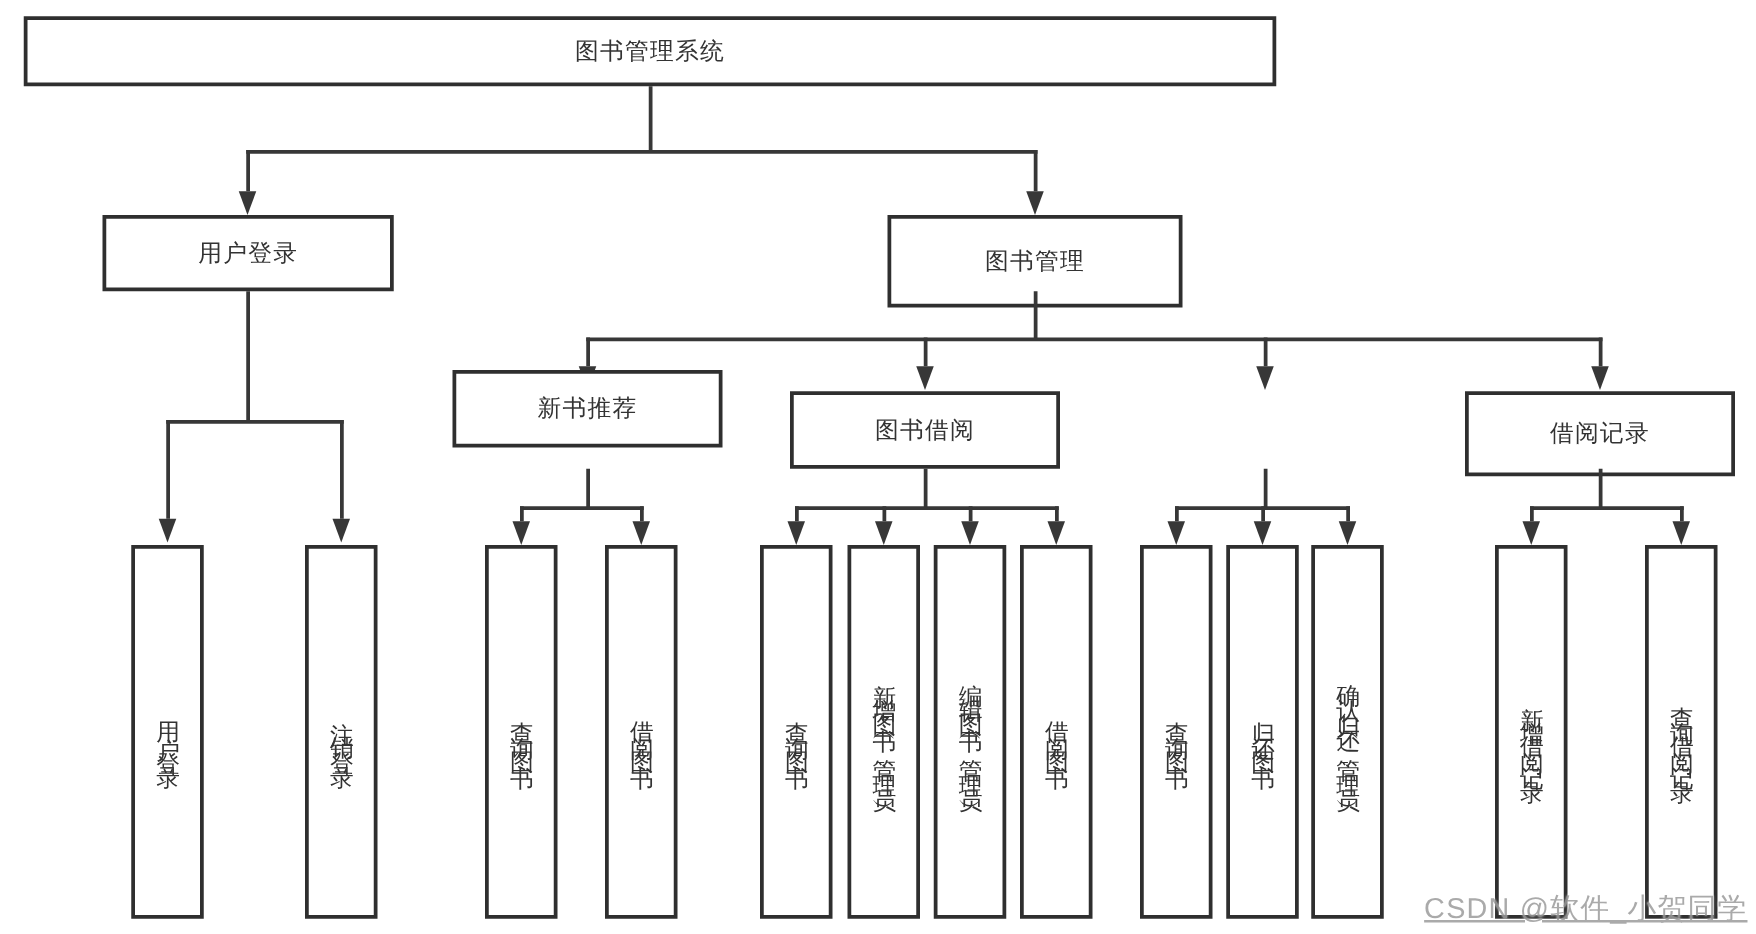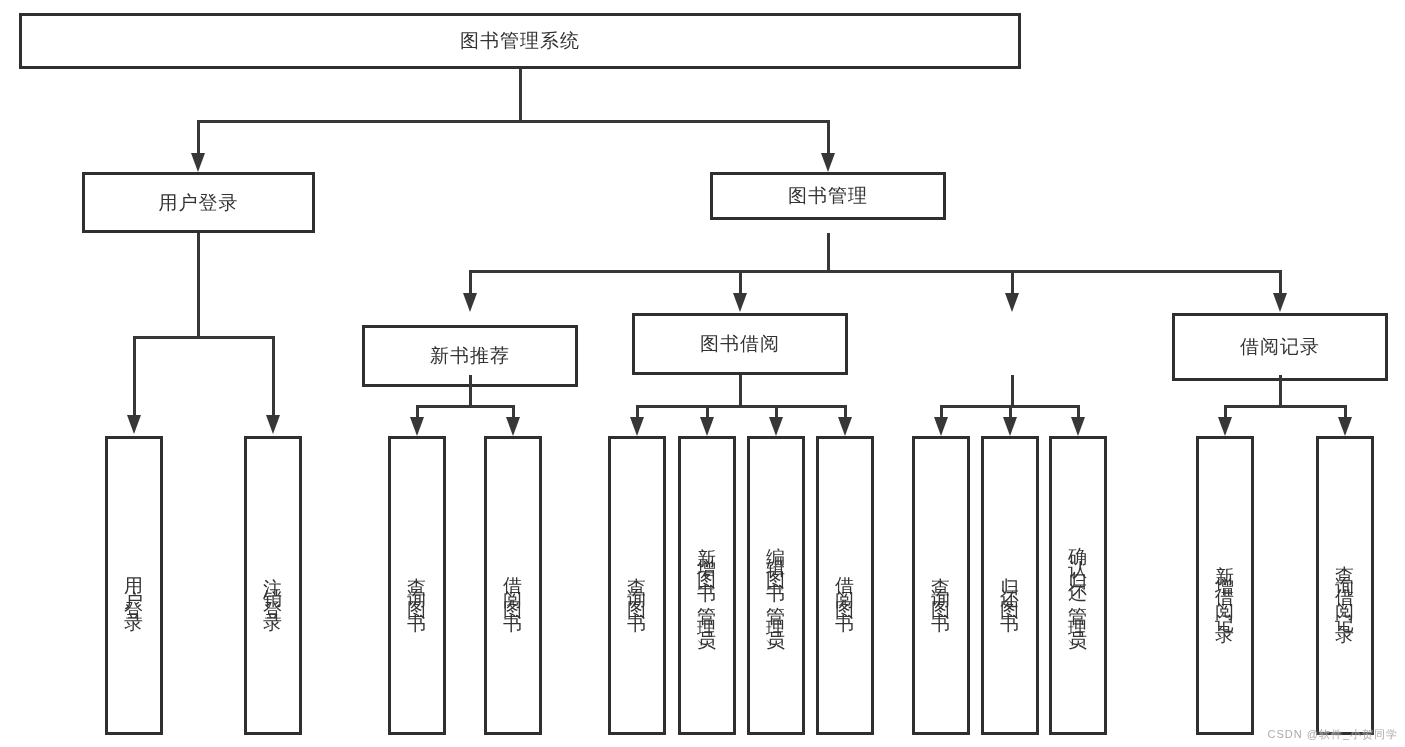--- a/index.html
+++ b/index.html
@@ -49,57 +49,58 @@
     width: 0; height: 0;
     border-left: 7px solid transparent;
     border-right: 7px solid transparent;
     border-top: 19px solid #373737;
   }
 
   .watermark {
     position: absolute;
     right: 7px;
     bottom: 5px;
-    font-size: 11px;
+    font-size: 23px;
     letter-spacing: 1px;
     color: #9c9c9c;
     opacity: 0.85;
     text-shadow: 0 0 2px #ffffff;
     z-index: 5;
     white-space: nowrap;
+    text-decoration: underline;
   }
 </style>
 </head>
 <body>
 
 <div class="stage">
 
   <div class="box" style="left:19px; top:13px; width:1002px; height:56px;">图书管理系统</div>
 
   <div class="vl" style="left:518.5px; top:69px; height:53px;"></div>
   <div class="hl" style="left:196.5px; top:120px; width:633.5px;"></div>
   <div class="drop" style="left:196.5px; top:120px; height:33px;"></div>
   <div class="drop" style="left:826.5px; top:120px; height:33px;"></div>
 
   <div class="box" style="left:82px; top:172px; width:233px; height:61px;">用户登录</div>
-  <div class="box" style="left:710px; top:172px; width:236px; height:48px;">图书管理</div>
+  <div class="box" style="left:710px; top:172px; width:236px; height:74px;">图书管理</div>
 
   <div class="vl" style="left:196.5px; top:233px; height:105px;"></div>
   <div class="hl" style="left:132.5px; top:336px; width:142px;"></div>
   <div class="drop" style="left:132.5px; top:336px; height:79px;"></div>
   <div class="drop" style="left:271.5px; top:336px; height:79px;"></div>
 
   <div class="vl" style="left:826.5px; top:233px; height:39px;"></div>
   <div class="hl" style="left:468.5px; top:270px; width:813px;"></div>
   <div class="drop" style="left:468.5px; top:270px; height:23px;"></div>
   <div class="drop" style="left:738.5px; top:270px; height:23px;"></div>
   <div class="drop" style="left:1010.5px; top:270px; height:23px;"></div>
   <div class="drop" style="left:1278.5px; top:270px; height:23px;"></div>
 
-  <div class="box" style="left:362px; top:325px; width:216px; height:62px;text-align:center;">新书推荐</div>
+  <div class="box" style="left:362px; top:296px; width:216px; height:62px;text-align:center;">新书推荐</div>
   <div class="box" style="left:632px; top:313px; width:216px; height:62px;text-align:center;">图书借阅</div>
   <div class="box" style="left:1172px; top:313px; width:216px; height:68px;">借阅记录</div>
 
   <div class="vl" style="left:468.5px; top:375px; height:32px;"></div>
   <div class="vl" style="left:738.5px; top:375px; height:32px;"></div>
   <div class="vl" style="left:1010.5px; top:375px; height:32px;"></div>
   <div class="vl" style="left:1278.5px; top:375px; height:32px;"></div>
 
   <div class="hl" style="left:415.5px; top:405px; width:99px;"></div>
   <div class="hl" style="left:635.5px; top:405px; width:211px;"></div>

